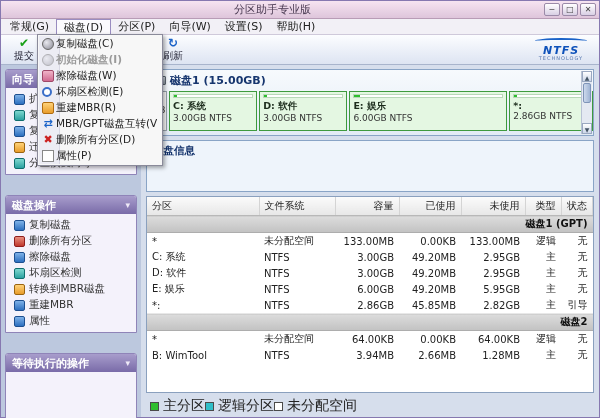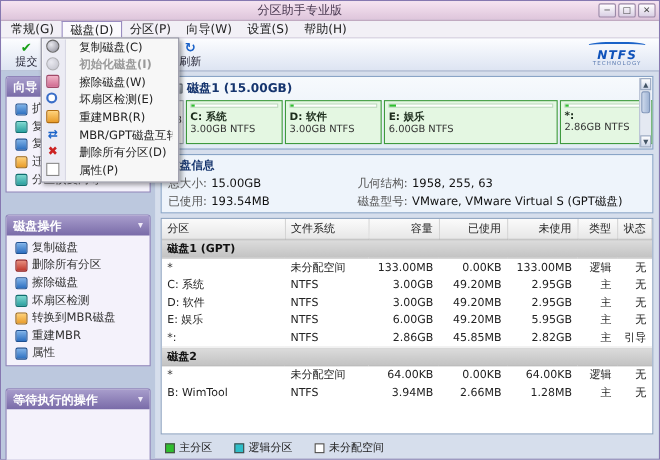--- a/index.html
+++ b/index.html
@@ -118,40 +118,40 @@
   .ptable th {
     background:linear-gradient(#fbfbfb,#e7e7e7);
     border-right:1px solid #d4d4d4; border-bottom:1px solid #b8b8b8;
     font-weight:normal; text-align:left; padding:2px 5px; color:#222; height:15px;
     white-space:nowrap; overflow:hidden;
   }
   .ptable td { padding:1px 5px; height:14px; color:#222; white-space:nowrap; overflow:hidden; }
   .ptable th.num, .ptable td.num { text-align:right; }
   .ptable tr.group td {
     background:linear-gradient(#dcdcdc,#c2c2c2); font-weight:bold; color:#111;
-    border-top:1px solid #e8e8e8; border-bottom:1px solid #adadad;
-  }
-  
-  .legend { flex:0 0 16px; display:flex; align-items:center; gap:20px; padding-left:4px; font-size:10px; color:#222; }
+    border-top:1px solid #e8e8e8; border-bottom:1px solid #adadad;text-align:right;
+  }
+  
+  .legend { flex:0 0 16px; display:flex; align-items:center; gap:0; padding-left:4px; font-size:14px; color:#222; }
   .leg-item { display:flex; align-items:center; gap:4px; }
   .sw { width:9px; height:9px; border:1px solid #4a4a4a; }
   .sw-primary { background:#2fbe2f; }
   .sw-logical { background:#2fbec8; }
   .sw-unalloc { background:#ffffff; }
   
   .ctx-menu {
     position:absolute; left:36px; top:33px; width:126px; z-index:99;
     background:#f7f7f7; border:1px solid #8a8a9a; padding:1px;
     box-shadow:2px 2px 4px rgba(0,0,0,.35);
   }
   .ctx-menu::before {
     content:""; position:absolute; left:1px; top:1px; bottom:1px; width:20px;
     background:#ececf4; border-right:1px solid #d8d8e4;
   }
-  .menu-row { position:relative; height:16px; display:flex; align-items:flex-start; gap:18px; padding:0 4px 0 3px; font-size:10.5px; color:#222; }
+  .menu-row { position:relative; height:16px; display:flex; align-items:center; gap:2px; padding:0 4px 0 3px; font-size:10.5px; color:#222; }
   .menu-row.disabled { color:#9a9a9a;font-weight:bold; }
   .mi-icon { width:12px; height:12px; flex:0 0 12px; display:flex; align-items:center; justify-content:center; font-size:11px; line-height:12px; }
   .ic-disk { background:radial-gradient(circle at 35% 35%, #e8e8ee, #8a8a96); border:1px solid #666; border-radius:50%; }
   .ic-disk.dim { opacity:.45; }
   .ic-wipe { background:linear-gradient(#f0b4c8,#d06a90); border:1px solid #a04868; border-radius:2px; }
   .ic-test { background:#fff; border:2px solid #3a6ec8; border-radius:50%; width:10px; height:10px; flex-basis:10px; margin-right:2px; }
   .ic-mbr { background:linear-gradient(#ffd27a,#e89c2a); border:1px solid #b06c10; border-radius:2px; }
   .ic-convert { color:#1a62c8; font-weight:bold; }
   .ic-del { color:#cc2222; font-weight:bold; }
   .ic-prop { background:#fff; border:1px solid #888; }
@@ -320,34 +320,20 @@
         <div class="vscroll">
           <div class="vs-btn">▲</div>
           <div class="vs-thumb"></div>
           <div class="vs-track"></div>
           <div class="vs-btn">▼</div>
         </div>
       </div>
 
       <div class="info-panel">
         <div class="info-title">磁盘信息</div>
-        <div class="info-grid">
-          <div>
-            <span class="lbl">总大小:</span><span class="val">15.00GB</span>
-          </div>
-          <div>
-            <span class="lbl">几何结构:</span><span class="val">1958, 255, 63</span>
-          </div>
-          <div>
-            <span class="lbl">已使用:</span><span class="val">193.54MB</span>
-          </div>
-          <div>
-            <span class="lbl">磁盘型号:</span><span class="val">VMware, VMware Virtual S (GPT磁盘)</span>
-          </div>
-        </div>
       </div>
 
       <div class="table-wrap">
         <table class="ptable">
           <colgroup>
             <col style="width:112px">
               <col style="width:76px">
               <col style="width:64px">
             <col style="width:62px">
               <col style="width:64px">

